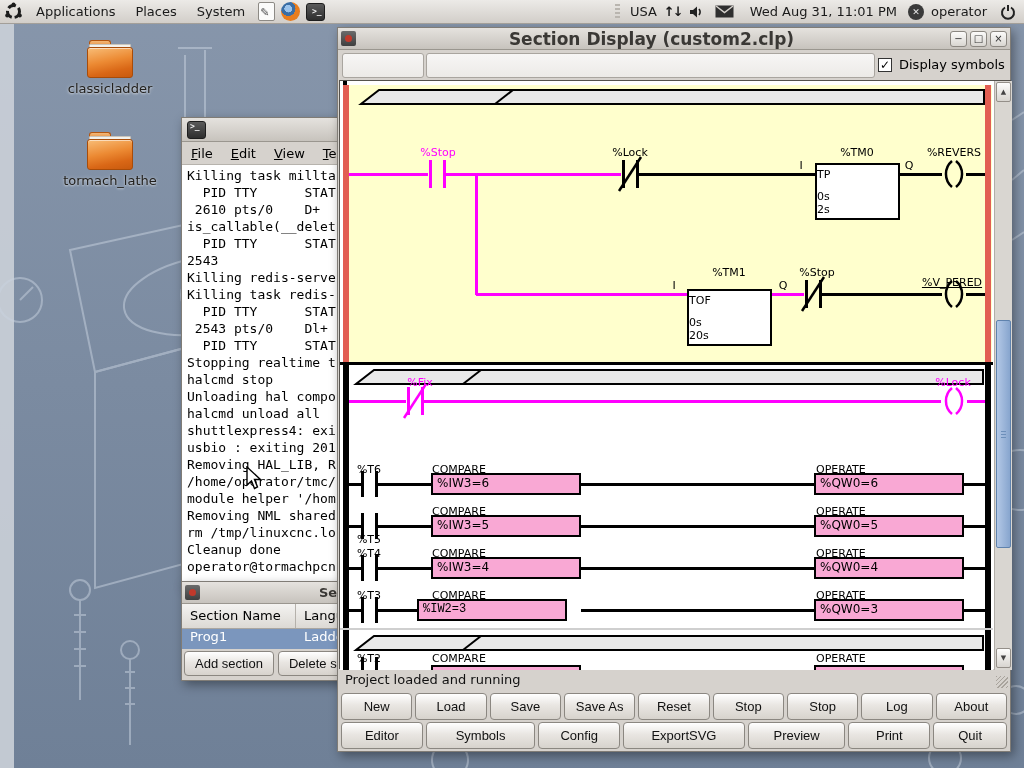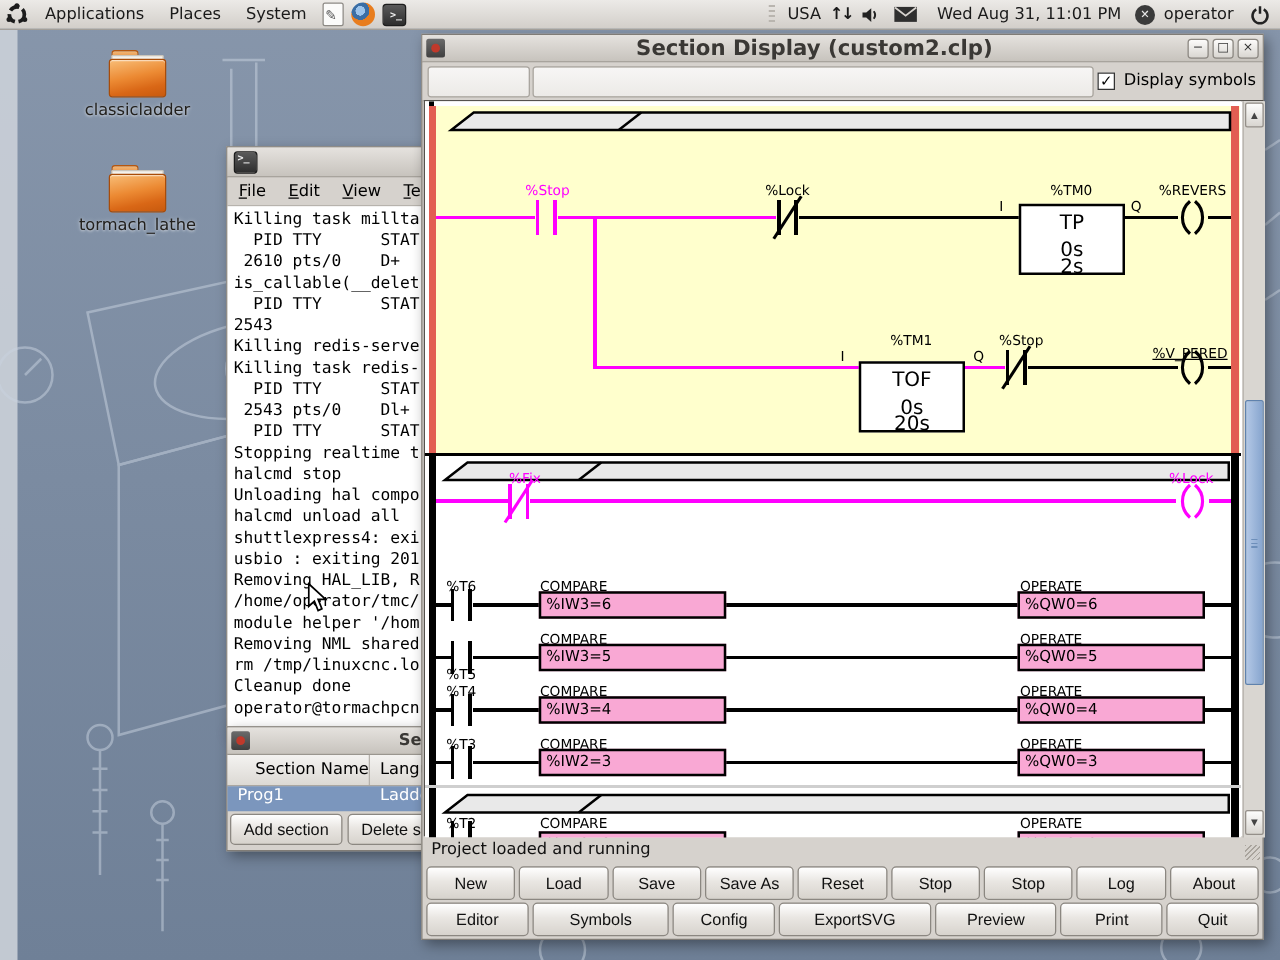--- a/index.html
+++ b/index.html
@@ -68,21 +68,21 @@
   #term-menu .mi::first-letter { text-decoration:underline; }
   #term-body { position:absolute; left:0; top:47px; right:0; bottom:0; background:#fff; overflow:hidden;
                padding:3px 5px; }
   #term-body .tl { font:13px "DejaVu Sans Mono",monospace; height:17px; white-space:pre; color:#000; }
 
   
   #sections { left:181px; top:581px; width:352px; height:100px; z-index:20; }
   #sec-title { position:absolute; left:137px; font-weight:bold; font-size:13px; color:#3a3835; }
   #sec-head { position:absolute; left:0; top:22px; width:100%; height:25px; display:flex;
               background:linear-gradient(#f4f3f1,#dcd9d4); border-bottom:1px solid #aaa6a0; font-size:13px; }
-  #sec-head .hc { padding:4px 0 0 8px;text-align:right; }
+  #sec-head .hc { padding:4px 0 0 8px; }
   #sec-head .hc1 { width:114px; border-right:1px solid #b5b1ab; }
   #sec-row { position:absolute; left:0; top:47px; width:100%; height:20px; background:#7b96bd;
              color:#fff; font-size:13px; display:flex; }
   #sec-row .rc1 { width:114px; padding-left:8px; }
   #sec-row .rc2 { padding-left:8px; }
   #sec-btns { position:absolute; left:2px; top:69px; display:flex; gap:4px; }
 
   .btn { border:1px solid #8b8781; border-radius:4px;
          background:linear-gradient(#ffffff,#e9e6e2 45%,#d7d3cd);
          font-size:13px; color:#111; text-align:center; padding:4px 10px; white-space:nowrap; }
@@ -100,21 +100,21 @@
   #ladder-wrap { position:absolute; left:1px; top:52px; width:672px; height:589px;
                  border-top:1px solid #55524d; border-left:1px solid #55524d; background:#fff; }
   #ladder-view { position:absolute; left:0; top:0; width:653px; height:589px; overflow:hidden; }
 
   .lbl  { position:absolute; font-size:11px; text-align:center; color:#000; white-space:nowrap; }
   .lbl.m { color:#f0f; }
   .fnl  { position:absolute; font-size:11px; text-align:left; color:#000; white-space:nowrap; }
   .lbox { position:absolute; width:150px; height:22px; border:2px solid #000; background:#f9a8d4;
           font-size:12px; line-height:17px; padding-left:4px; white-space:nowrap; overflow:hidden; }
   .tbox { position:absolute; width:85px; height:57px; border:2px solid #000; background:#fff; }
-  .tbox div { position:absolute; width:100%; text-align:center; font-size:16px; }
+  .tbox div { position:absolute; width:100%; font-size:11px; }
 
   
   #sd-scroll { position:absolute; left:654px; top:0; width:18px; height:589px; background:#d9d6d1;
                border-left:1px solid #b1ada7; }
   .sb-btn { position:absolute; left:1px; width:15px; height:20px;
             background:linear-gradient(#fdfdfc,#d8d5d0); border:1px solid #948f89; border-radius:2px;
             font-size:7px; color:#444; text-align:center; line-height:19px; }
   #sb-thumb { position:absolute; left:1px; top:239px; width:15px; height:228px;
               background:linear-gradient(90deg,#b3c8e6,#87a5ce); border:1px solid #5f82ad; border-radius:2px; }
   #sb-thumb::after { content:""; position:absolute; left:4px; right:4px; top:110px; height:8px;
@@ -371,21 +371,21 @@
       <div class="lbox" style="left:474px; top:434px;">%QW0=5</div>
 
       <div class="lbl" style="left:9px; top:466px; width:40px;">%T4</div>
       <div class="fnl" style="left:92px; top:466px;">COMPARE</div>
       <div class="lbox" style="left:91px; top:476px;">%IW3=4</div>
       <div class="fnl" style="left:476px; top:466px;">OPERATE</div>
       <div class="lbox" style="left:474px; top:476px;">%QW0=4</div>
 
       <div class="lbl" style="left:9px; top:508px; width:40px;">%T3</div>
       <div class="fnl" style="left:92px; top:508px;">COMPARE</div>
-      <div class="lbox" style="left:91px; top:518px;">%IW2=3</div>
+      <div class="lbox" style="left:77px; top:518px;font-family:Liberation Mono, monospace;">%IW2=3</div>
       <div class="fnl" style="left:476px; top:508px;">OPERATE</div>
       <div class="lbox" style="left:474px; top:518px;">%QW0=3</div>
 
       <div class="lbl" style="left:9px; top:571px; width:40px;">%T2</div>
       <div class="fnl" style="left:92px; top:571px;">COMPARE</div>
       <div class="lbox" style="left:91px; top:584px;">%IW3=2</div>
       <div class="fnl" style="left:476px; top:571px;">OPERATE</div>
       <div class="lbox" style="left:474px; top:584px;">%QW0=2</div>
     </div>
 

